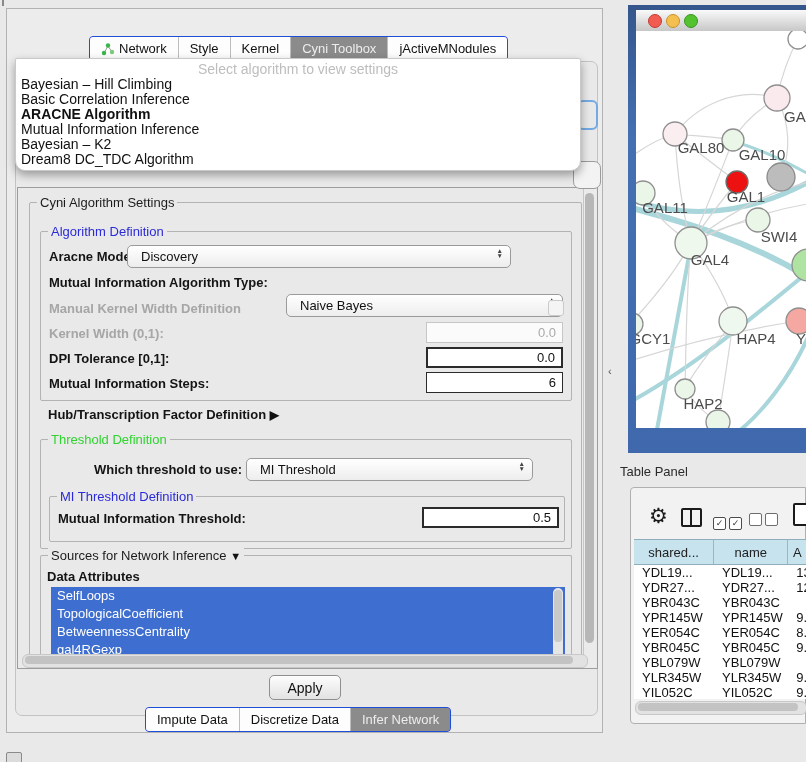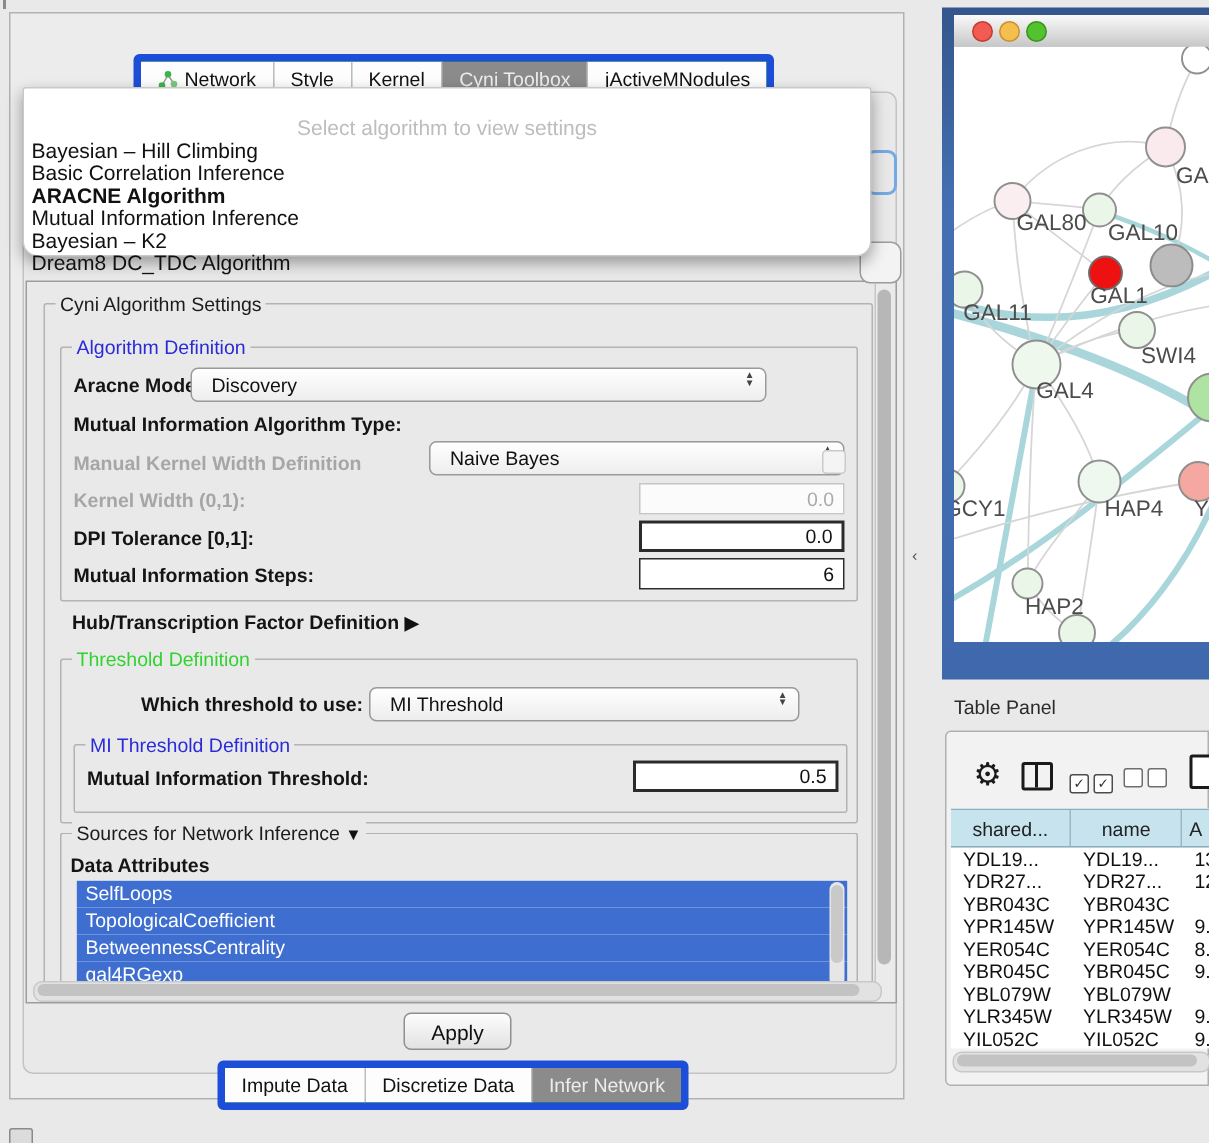--- a/index.html
+++ b/index.html
@@ -5,28 +5,28 @@
   html,body{margin:0;padding:0;}
   body{width:806px;height:762px;background:#e9e9e9;font-family:"Liberation Sans",sans-serif;overflow:hidden;position:relative;}
   .abs{position:absolute;}
   
   .cpanel{left:6px;top:8px;width:597px;height:725px;background:#ececec;border:1px solid #b2b2b2;box-sizing:border-box;}
   .cp-titlebar{left:0;top:0;width:100%;height:23px;background:linear-gradient(#f2f2f2,#e2e2e2);border-bottom:1px solid #cccccc;}
   .cp-title{left:8px;top:4px;font-size:13px;color:#222;}
   .float-btn{right:22px;top:5px;width:11px;height:11px;border:1.5px solid #222;border-radius:1px;}
   .close-btn{right:4px;top:2px;font-size:14px;font-weight:bold;color:#111;}
   
-  .seg{display:flex;border:5px solid #1d4ed8;border-radius:4px;overflow:hidden;background:#15803d;height:23px;align-items:stretch;text-align:center;}
+  .seg{display:flex;border:1px solid #1d4ed8;border-radius:4px;overflow:hidden;background:#8b5cf6;height:23px;align-items:stretch;text-align:center;}
   .seg .s{display:flex;align-items:center;padding:0 11px;font-size:13px;color:#111;border-right:1px solid #bdbdbd;background:#fdfdfd;white-space:nowrap;}
   .seg .s:last-child{border-right:none;}
   .seg .s.sel{background:#8b8b8b;color:#ededed;}
   
   .mainpanel{left:8px;top:52px;width:581px;height:653px;background:#e9e9e9;border:1px solid #c3c3c3;border-radius:7px;}
   
-  .popup{left:8px;top:49px;width:566px;height:113px;background:#ffffff;border:1px solid #c9c9c9;border-radius:2px 2px 10px 10px;box-shadow:0 4px 10px rgba(0,0,0,0.35);z-index:50;padding-top:18px;box-sizing:border-box;}
+  .popup{left:8px;top:49px;width:566px;height:113px;background:#ffffff;border:1px solid #c9c9c9;border-radius:2px 2px 10px 10px;box-shadow:0 4px 10px rgba(0,0,0,0.35);z-index:50;padding-top:2px;box-sizing:border-box;}
   .popup .prompt{text-align:center;font-size:14px;color:#bdbdbd;height:16px;line-height:16px;}
   .popup .item{font-size:14px;color:#111;height:15px;line-height:15px;padding-left:5px;}
   .popup .item.bold{font-weight:bold;}
   
   .ghost-combo-ring{left:570px;top:91px;width:17px;height:26px;border:2px solid #74a9e4;border-radius:6px;background:#e8e8e8;z-index:5;}
   .ghost-combo{left:566px;top:152px;width:26px;height:26px;border:1px solid #9c9c9c;border-radius:7px;background:#f3f3f3;z-index:5;}
   
   .scrollpane{left:10px;top:178px;width:581px;height:482px;border:1px solid #9d9d9d;background:#e9e9e9;box-sizing:border-box;}
   .vscroll{right:1px;top:1px;width:12px;height:478px;background:#ebebeb;border-left:1px solid #c6c6c6;}
   .vthumb{left:1px;top:4px;width:9px;height:450px;background:#b7b7b7;border-radius:5px;}
@@ -52,21 +52,21 @@
   .hscroll{background:#e2e2e2;border:1px solid #c8c8c8;border-radius:6px;}
   .hthumb{margin:1px 2px;height:8px;background:#c3c3c3;border-radius:4px;}
   .applybtn{width:70px;height:23px;background:linear-gradient(#fdfdfd,#e2e2e2);border:1px solid #8f8f8f;border-radius:5px;font-size:14px;color:#111;display:flex;align-items:center;justify-content:center;}
   
   .netframe{left:628px;top:5px;width:178px;height:448px;background:linear-gradient(#34568c 0%,#4470b2 30%,#3f69ac 100%);}
   .net-titlebar{left:8px;top:5px;width:170px;height:21px;background:linear-gradient(#fafafa,#c7c7c7);border-bottom:1px solid #979797;}
   .tl{width:12px;height:12px;border-radius:50%;top:4px;}
   .netcanvas{left:8px;top:26px;width:170px;height:397px;background:#ffffff;overflow:hidden;}
   .nlabel{font:15px "Liberation Sans",sans-serif;fill:#4c4c4c;}
   
-  .tp-title{left:636px;top:464px;font-size:13px;color:#2b2b2b;}
+  .tp-title{left:620px;top:464px;font-size:13px;color:#2b2b2b;}
   .tablepanel{left:630px;top:487px;width:176px;height:237px;background:#f2f2f2;border:1px solid #b0b0b0;border-radius:4px 0 0 4px;box-sizing:border-box;}
   .gear{font-size:21px;color:#1a1a1a;}
   .splitcols{width:17px;height:15px;border:2px solid #1a1a1a;border-radius:2px;position:relative;}
   .splitcols:after{content:"";position:absolute;left:6.5px;top:0;width:2px;height:15px;background:#1a1a1a;}
   .cb{width:11px;height:11px;border:1.5px solid #4c4c4c;border-radius:2px;display:inline-flex;align-items:center;justify-content:center;font-size:9px;color:#333;margin-right:3px;background:#fff;}
   .cb.un{border-color:#6e6e6e;}
   .docicon{width:15px;height:19px;border:2px solid #1a1a1a;border-radius:2px;background:#fff;}
   .thead{display:flex;background:#c6e3ee;border-top:1px solid #8faebb;border-bottom:1px solid #8faebb;height:24px;}
   .th{font-size:13px;color:#222;display:flex;align-items:center;justify-content:center;border-right:1px solid #9db6c2;box-sizing:border-box;}
   .trow{display:flex;height:15px;}

